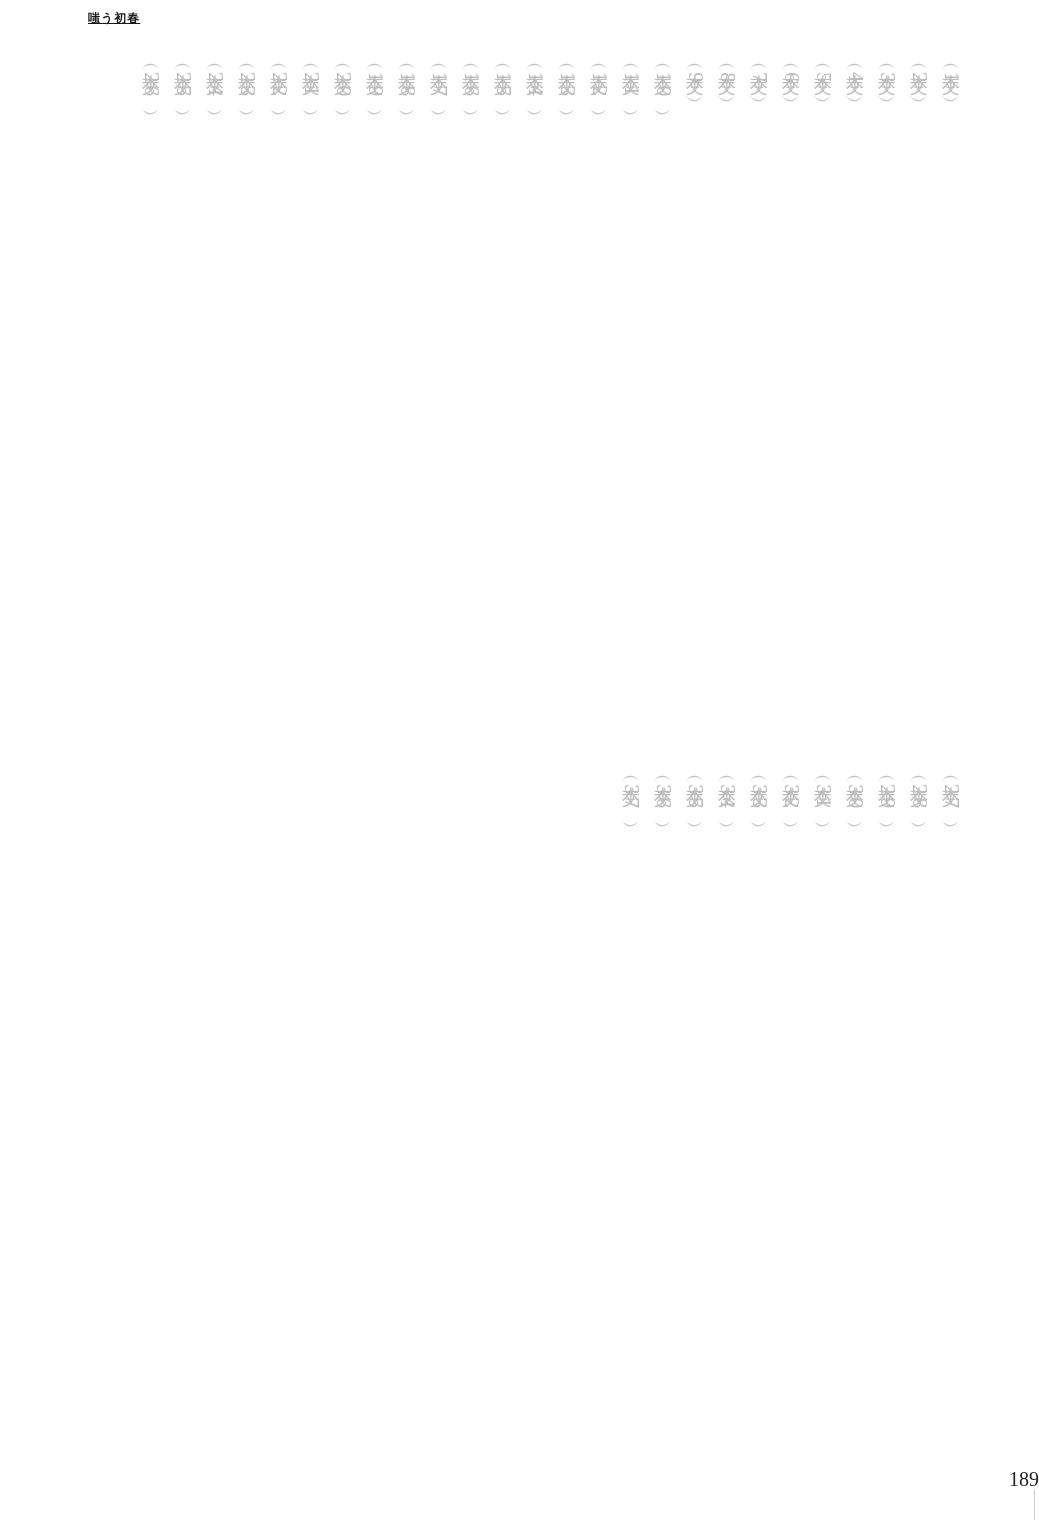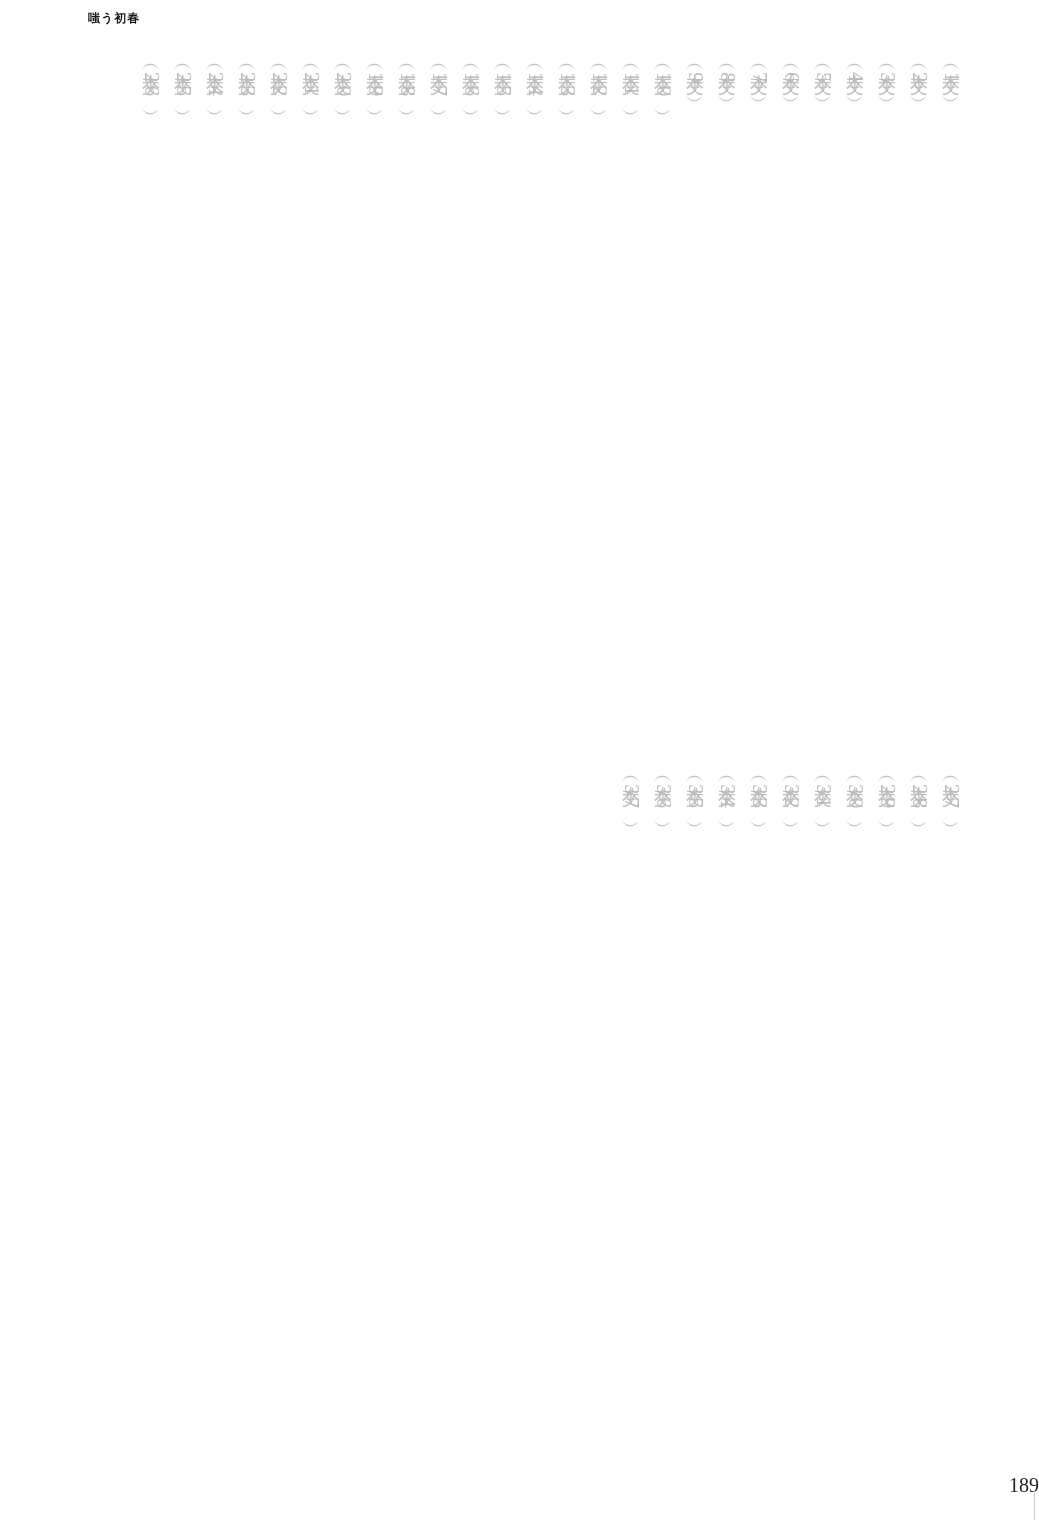--- a/index.html
+++ b/index.html
@@ -2,32 +2,32 @@
 <html><head>
 <meta charset="utf-8">
 <style>
   html, body { margin: 0; padding: 0; }
   body {
     width: 1039px; height: 1521px; background: #ffffff; position: relative;
     overflow: hidden; font-family: "DejaVu Serif", serif; color: #1a1a1a;
   }
   .running-head {
     position: absolute; left: 88px; top: 10px; font-size: 12px; font-weight: bold;
-    letter-spacing: 1px; font-family: "DejaVu Sans", sans-serif;
+    letter-spacing: 1px; font-family: "DejaVu Sans", sans-serif; text-decoration: underline;
   }
   .text-block {
     position: absolute; writing-mode: vertical-rl; font-size: 18px;
     line-height: 32px; letter-spacing: 2px; white-space: pre;
   }
   .upper { right: 72px; top: 58px; height: 660px; width: 880px; }
   .lower { right: 72px; top: 770px; height: 580px; width: 380px; }
   .col { display: block; }
   .col.placeholder { color: #bdbdbd; }
   .page-number {
-    position: absolute; right: 0px; bottom: 24px; font-size: 20px;
+    position: absolute; right: 0px; bottom: 30px; font-size: 20px;
     font-family: "Liberation Serif", serif; color: #222;
   }
   .gutter-line {
     position: absolute; right: 4px; top: 1490px; width: 1px; height: 30px; background: #ccc;
   }
 </style>
 </head>
 <body>
 
 <div class="running-head">嗤う初春</div>

